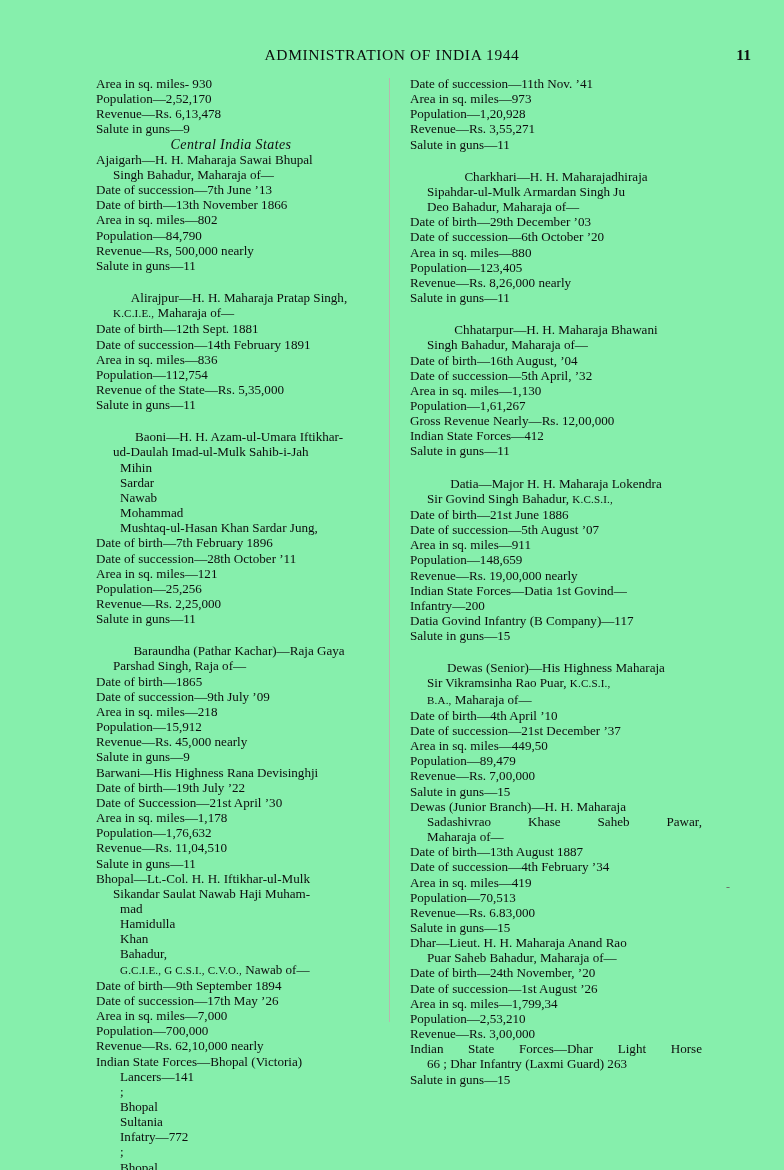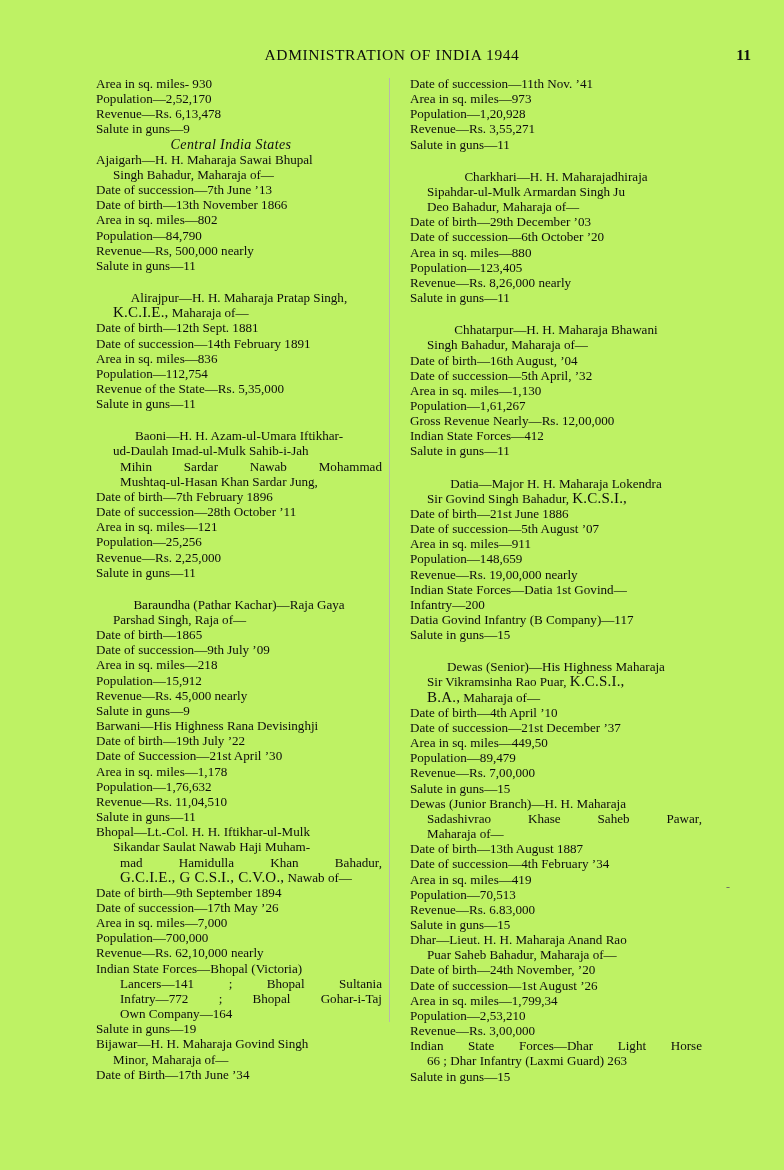--- a/index.html
+++ b/index.html
@@ -4,21 +4,21 @@
 <style>
   html, body {
     margin: 0;
     padding: 0;
     background: #ffffff;
   }
   .page {
     position: relative;
     width: 784px;
     height: 1170px;
-    background: #bef264;
+    background: #86efac;
     overflow: hidden;
     font-family: "Liberation Serif", "DejaVu Serif", serif;
     color: #0d0d0d;
   }
   
   .running-head {
     position: absolute;
     top: 46px;
     left: 0;
     width: 784px;
@@ -71,24 +71,24 @@
   }
   .ln.ind1 { padding-left: 17px; }
   .ln.ind2 { padding-left: 24px; }
   .ln.gap  { margin-top: 17px; text-align: center; }
   .ln.just {
     display: flex;
     justify-content: space-between;
     white-space: nowrap;
   }
   .ln.just.ind1 { padding-left: 17px; }
-  .ln.just.ind2 { padding-left: 24px; }
+  .ln.just.ind2 { padding-left: 24px; flex-direction: column; }
   .bold { font-weight: normal; }
   .sc {
-    font-size: 15px;
+    font-size: 11px;
     letter-spacing: 0.2px;
   }
   .heading-it {
     text-align: center;
     font-style: italic;
     font-size: 14px;
     letter-spacing: 0.4px;
     padding-right: 16px;
   }
   .stray {

